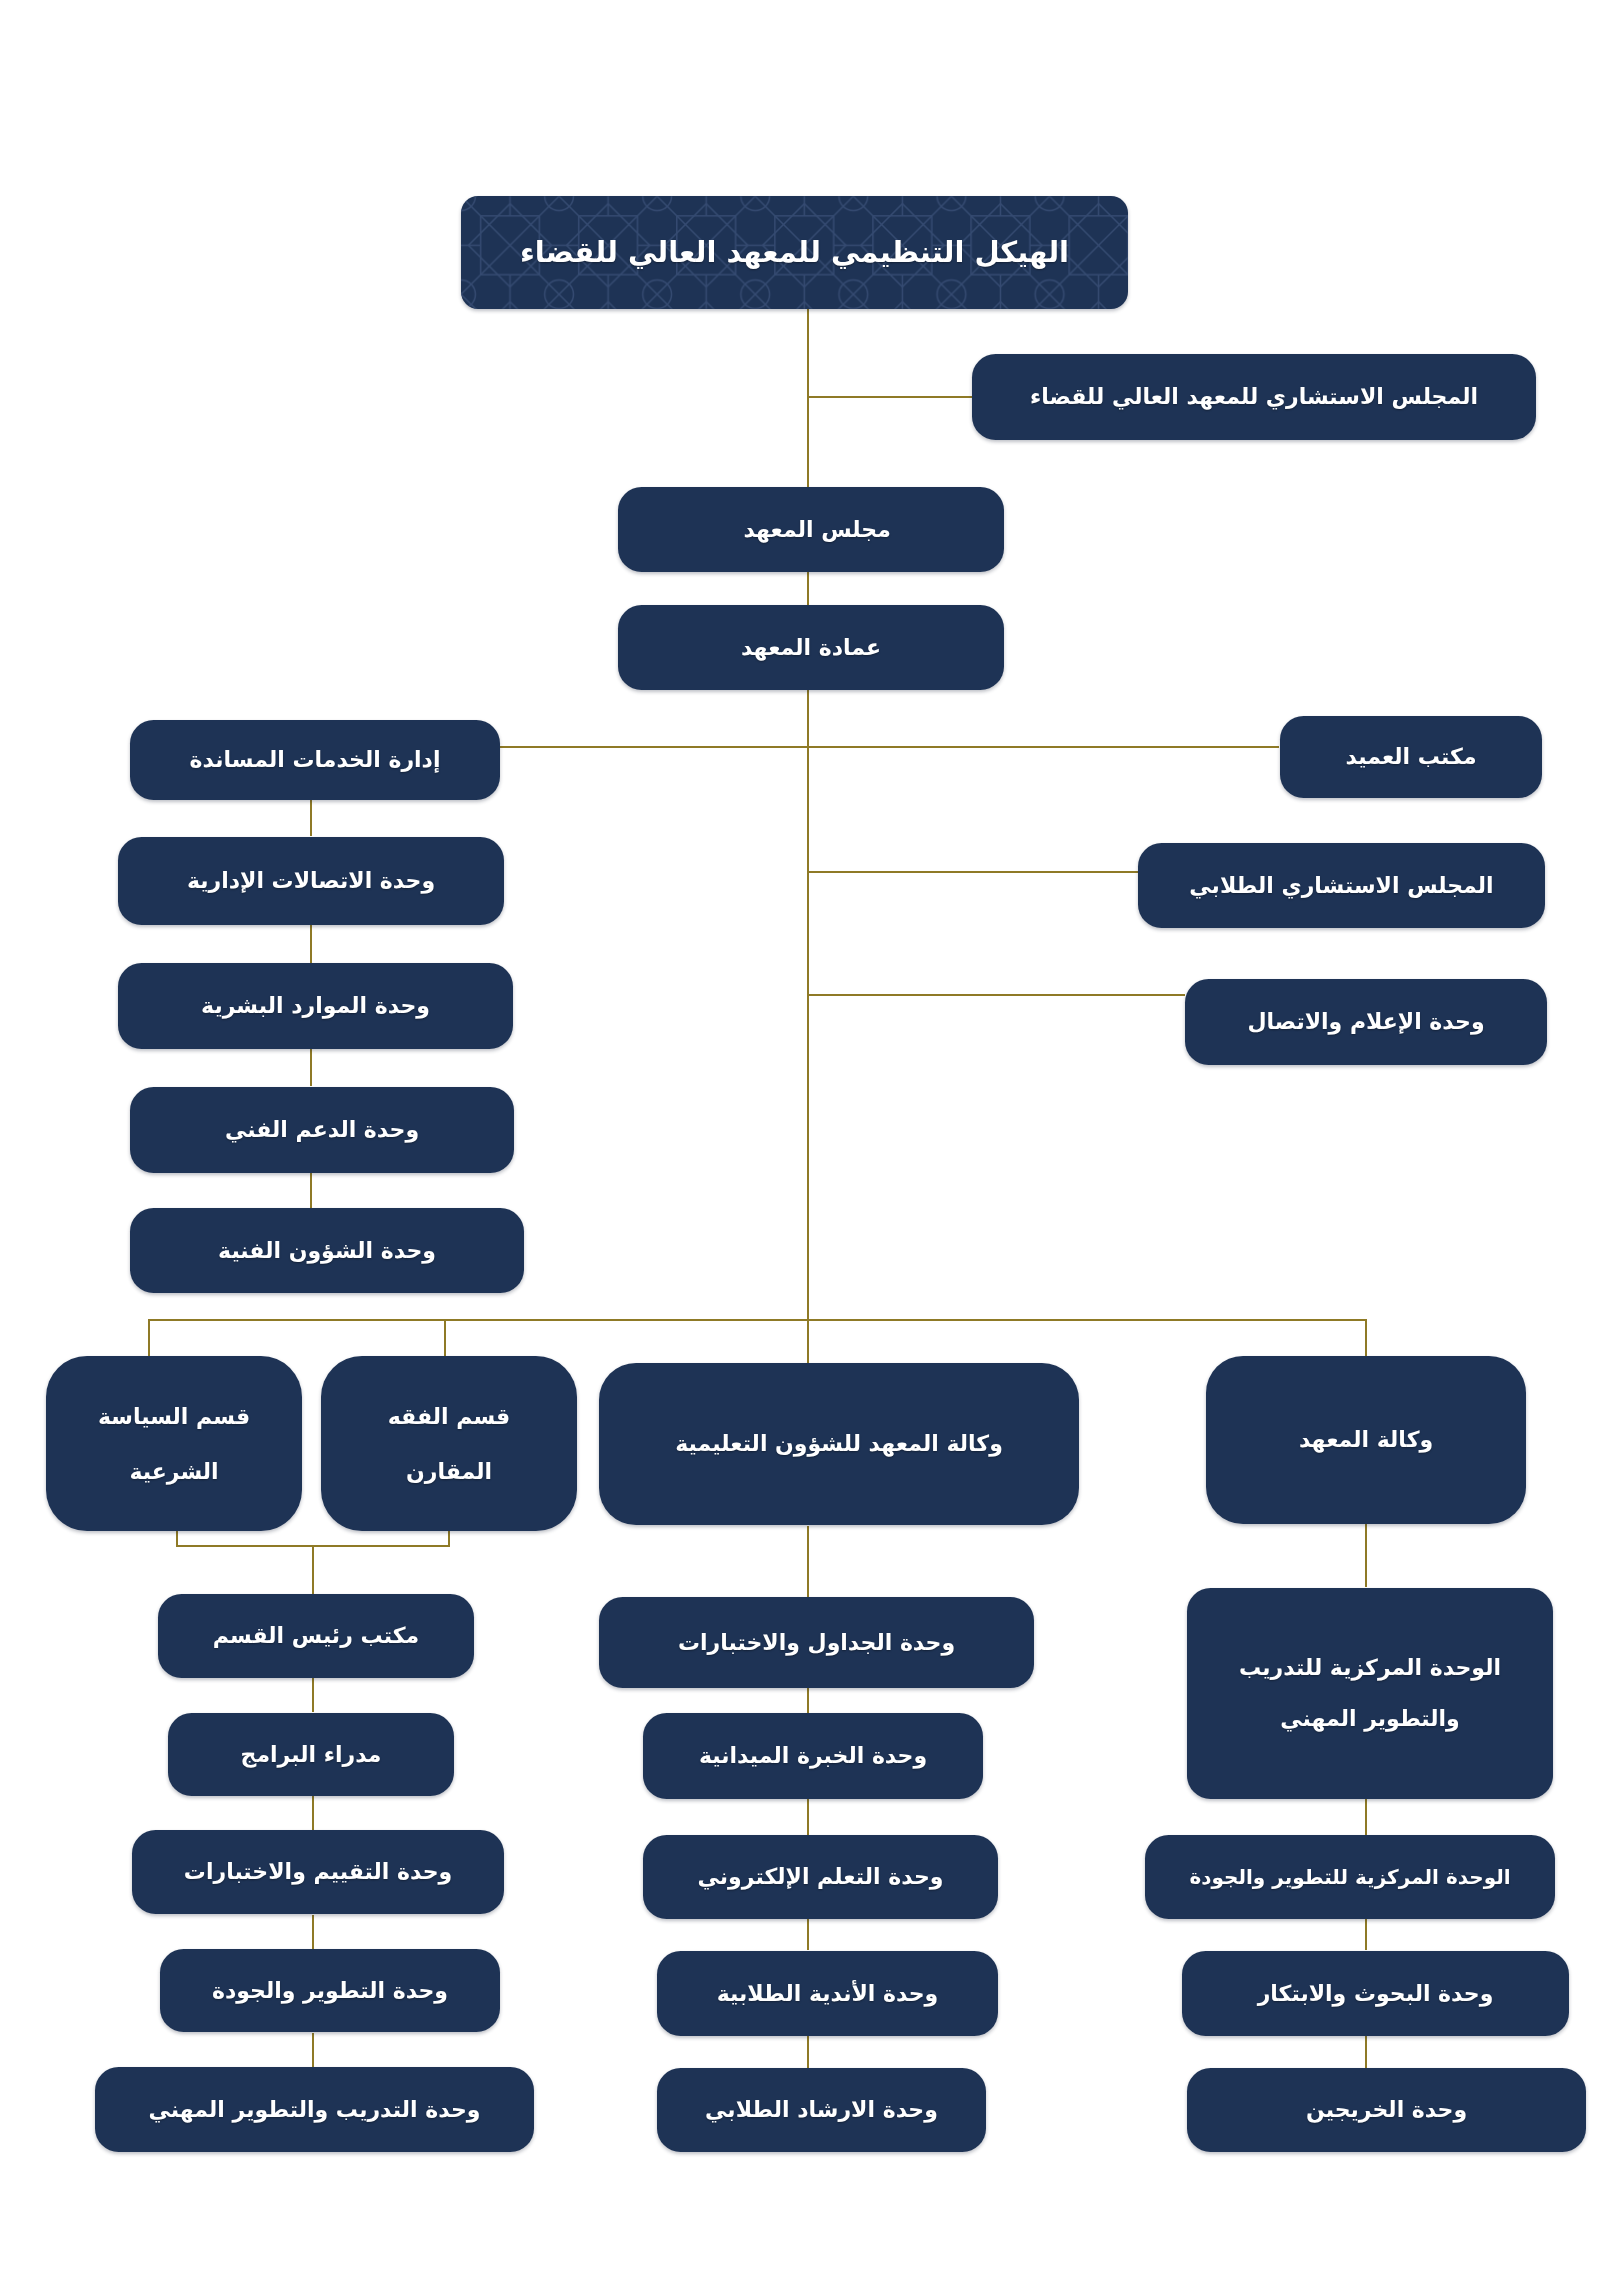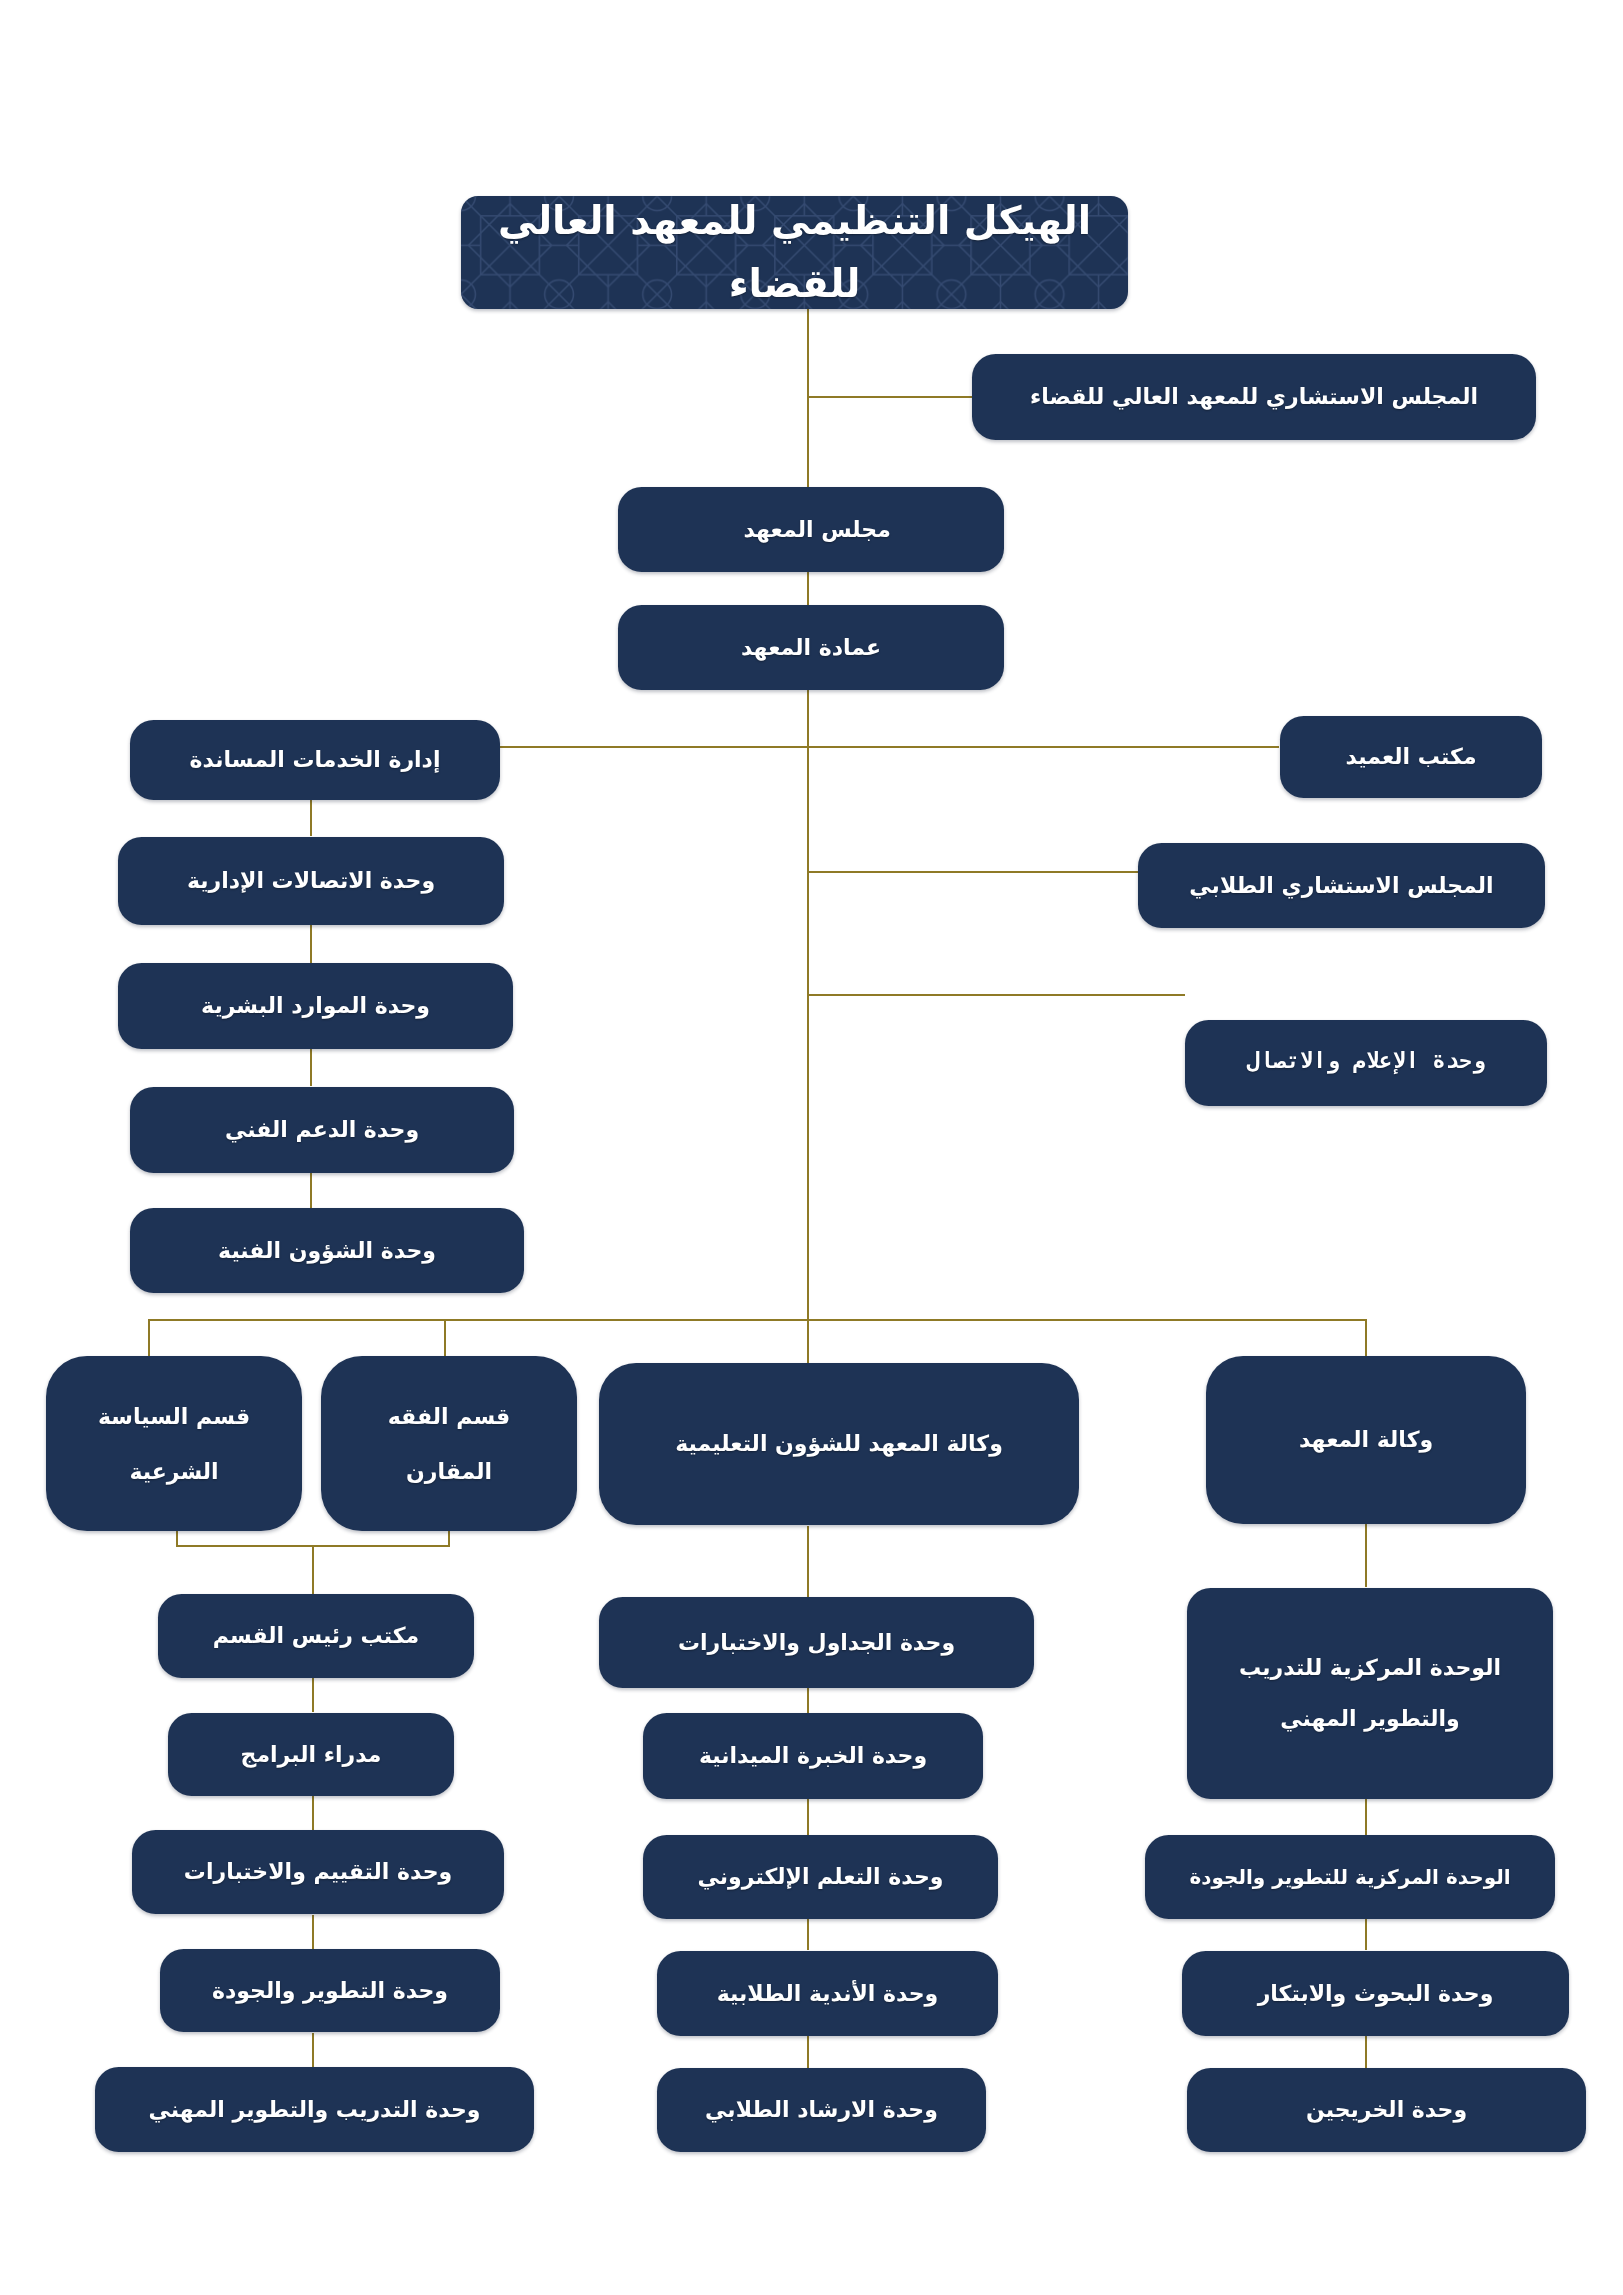--- a/index.html
+++ b/index.html
@@ -25,34 +25,34 @@
     box-shadow:0 2px 3.9px rgba(20,30,50,.28);
     text-shadow:0 1.3px 2px rgba(0,0,0,.35);
     padding:0 11.8px;box-sizing:border-box;
   }
   .vline,.hline{position:absolute;background:var(--line-color,#8f7a26);}
   .vline{width:2px;}
   .hline{height:2px;}
   .artifact{position:absolute;width:2px;background:#15161a;}
 
   
-  #n-title{left:461px;top:196px;width:667px;height:113px;font-size:39px;border-radius:17px;overflow:hidden;}
+  #n-title{left:461px;top:196px;width:667px;height:113px;font-size:29px;border-radius:17px;overflow:hidden;}
   #n-title .t{position:relative;z-index:2;}
   #n-title svg{position:absolute;inset:0;z-index:1;}
   #n-advisory{left:972px;top:354px;width:564px;height:86px;}
   #n-council{left:618px;top:487px;width:386px;height:85px;padding-left:24px;}
   #n-deanship{left:618px;top:605px;width:386px;height:85px;}
   #n-support{left:130px;top:720px;width:370px;height:80px;}
   #n-admincomm{left:118px;top:837px;width:386px;height:88px;}
   #n-hr{left:118px;top:963px;width:395px;height:86px;}
   #n-techsupport{left:130px;top:1087px;width:384px;height:86px;}
   #n-techaffairs{left:130px;top:1208px;width:394px;height:85px;}
   #n-deanoffice{left:1280px;top:716px;width:262px;height:82px;}
   #n-studentadvisory{left:1138px;top:843px;width:407px;height:85px;}
-  #n-media{left:1185px;top:1020px;width:362px;height:86px;font-family:Liberation Mono, monospace;}
+  #n-media{left:1185px;top:979px;width:362px;height:86px;}
   #n-sharia{left:46px;top:1356px;width:256px;height:175px;border-radius:41px;line-height:2.5;}
   #n-fiqh{left:321px;top:1356px;width:256px;height:175px;border-radius:41px;line-height:2.5;}
   #n-eduvice{left:599px;top:1363px;width:480px;height:162px;border-radius:37px;}
   #n-vice{left:1206px;top:1356px;width:320px;height:168px;border-radius:37px;}
   #n-depthead{left:158px;top:1594px;width:316px;height:84px;}
   #n-progdir{left:168px;top:1713px;width:286px;height:83px;}
   #n-eval{left:132px;top:1830px;width:372px;height:84px;}
   #n-devquality{left:160px;top:1949px;width:340px;height:83px;}
   #n-trainingdev{left:95px;top:2067px;width:439px;height:85px;}
   #n-schedules{left:599px;top:1597px;width:435px;height:91px;}

